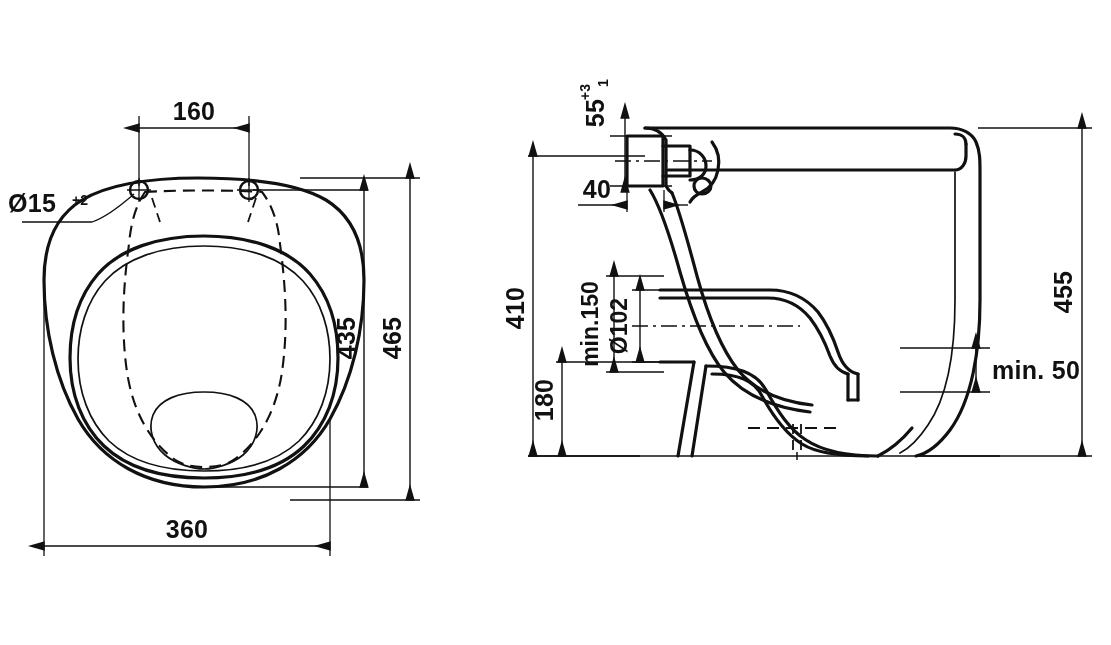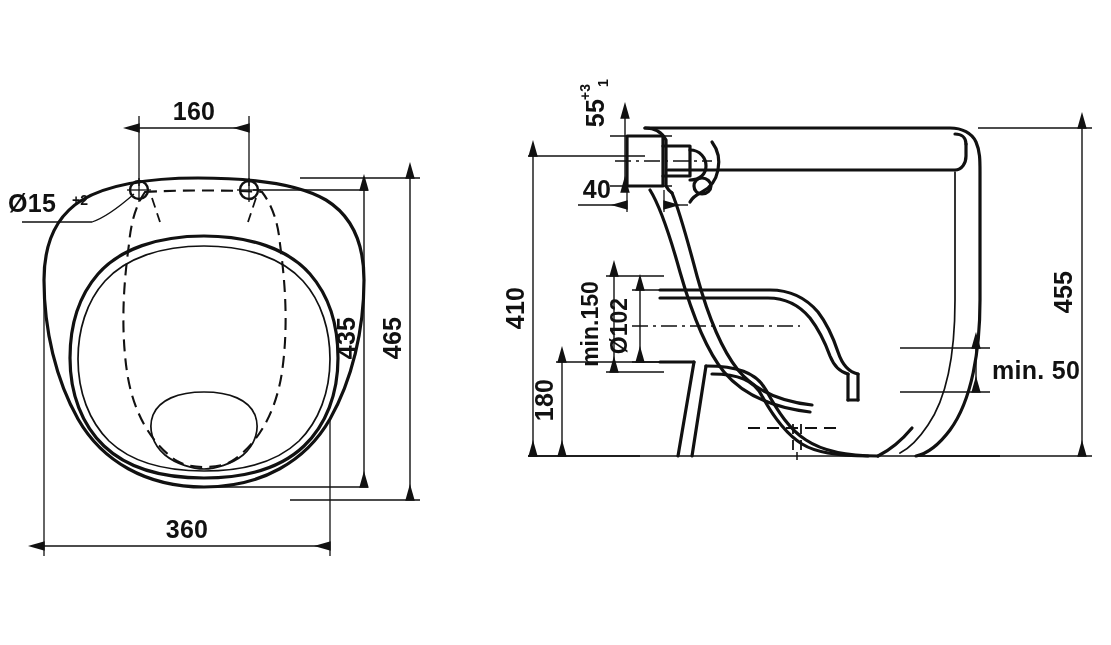--- a/index.html
+++ b/index.html
@@ -9,20 +9,21 @@
   }
   body {
     font-family: "Liberation Sans", sans-serif;
   }
   #drawing-root {
     position: relative;
     width: 1111px;
     height: 645px;
     background: #ffffff;
     overflow: hidden;
+    border-radius: 6px;
   }
   svg#tech-drawing {
     display: block;
     width: 1111px;
     height: 645px;
   }
   .outline {
     fill: none;
     stroke: #111111;
     stroke-width: 3.2;

